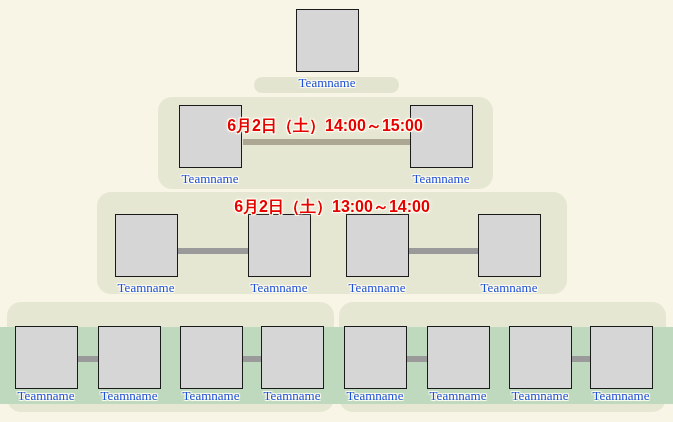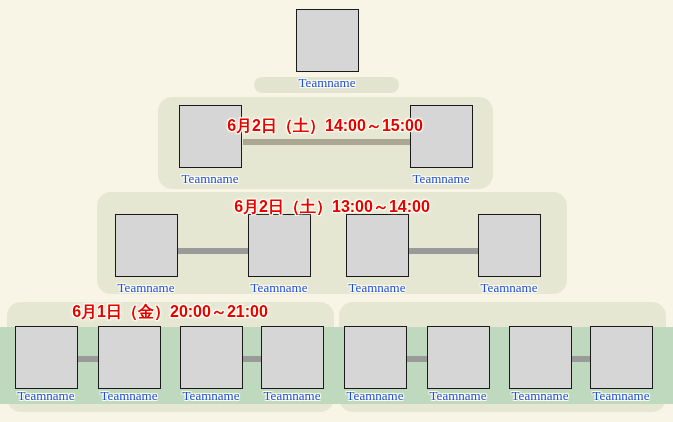--- a/index.html
+++ b/index.html
@@ -95,21 +95,20 @@
   <div class="connector" style="left:409px;top:248px;width:69px"></div>
   <div class="box" style="left:115px;top:214px"></div>
   <div class="box" style="left:248px;top:214px"></div>
   <div class="box" style="left:346px;top:214px"></div>
   <div class="box" style="left:478px;top:214px"></div>
   <div class="team" style="left:146px;top:280px">Teamname</div>
   <div class="team" style="left:279px;top:280px">Teamname</div>
   <div class="team" style="left:377px;top:280px">Teamname</div>
   <div class="team" style="left:509px;top:280px">Teamname</div>
 
-  <div class="schedule" style="left:170px;top:304px">6月1日（金）20:00～21:00</div>
   <div class="connector" style="left:78px;top:356px;width:20px"></div>
   <div class="connector" style="left:243px;top:356px;width:18px"></div>
   <div class="box" style="left:15px;top:326px"></div>
   <div class="box" style="left:98px;top:326px"></div>
   <div class="box" style="left:180px;top:326px"></div>
   <div class="box" style="left:261px;top:326px"></div>
   <div class="team" style="left:46px;top:388px">Teamname</div>
   <div class="team" style="left:129px;top:388px">Teamname</div>
   <div class="team" style="left:211px;top:388px">Teamname</div>
   <div class="team" style="left:292px;top:388px">Teamname</div>

